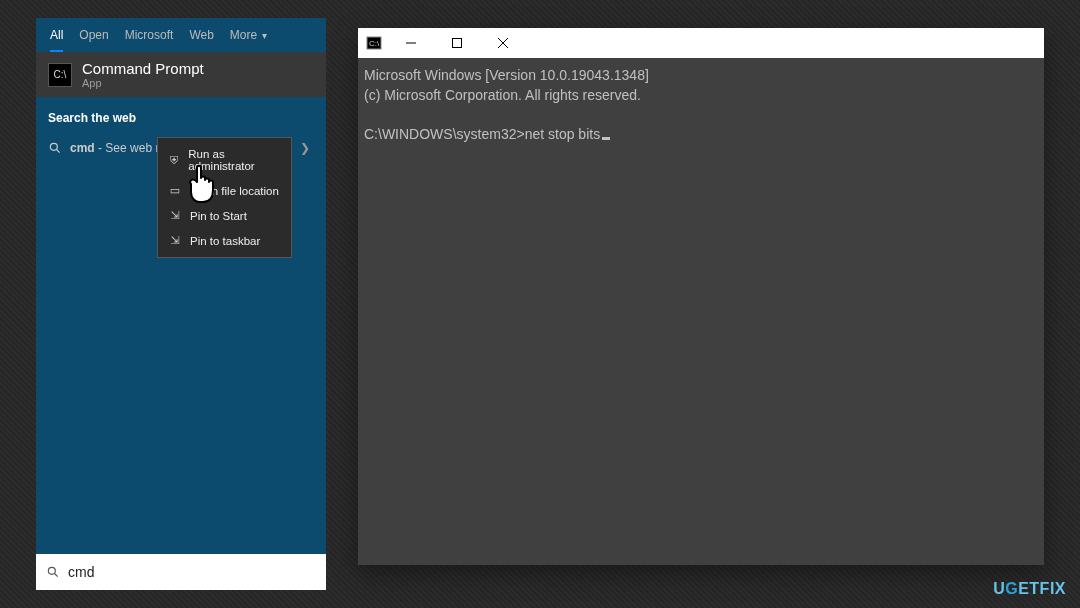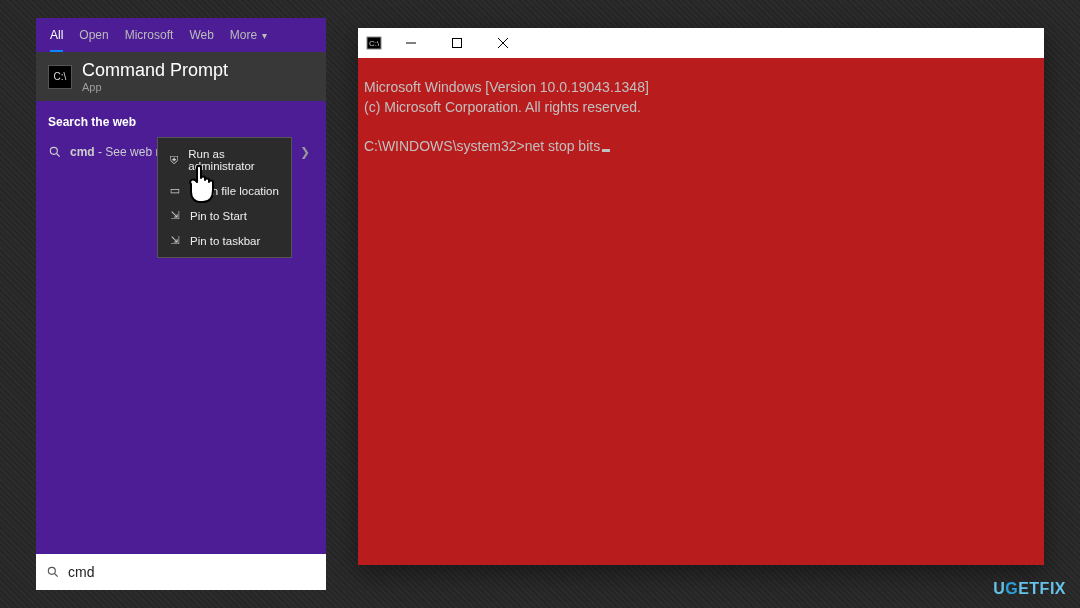--- a/index.html
+++ b/index.html
@@ -5,40 +5,40 @@
 * { margin: 0; padding: 0; box-sizing: border-box; font-family: "Segoe UI", Tahoma, sans-serif; }
 body {
   width: 1080px; height: 608px;
   background: #2a2a2a;
   background-image: repeating-linear-gradient(45deg, #262626 0 2px, #2c2c2c 2px 4px);
   position: relative; overflow: hidden;
 }
 
 .search-pane {
   position: absolute; left: 36px; top: 18px; width: 290px; height: 572px;
-  background: #4c1d95; color: #e8e8e8; display: flex; flex-direction: column;
+  background: #0c4a6e; color: #e8e8e8; display: flex; flex-direction: column;
   font-size: 12px;
 }
 .tabs { display: flex; gap: 16px; padding: 10px 14px 0 14px; font-size: 12px; color: #bbb; }
 .tabs span { padding-bottom: 8px; cursor: pointer; }
 .tabs .active { color: #fff; border-bottom: 2px solid #0a84ff; }
 .more-caret { font-size: 10px; margin-left: 2px; }
 
 .section-label { padding: 14px 12px 8px 12px; font-weight: 600; font-size: 12px; color: #fff; }
 
 .result-row {
   display: flex; align-items: center; gap: 10px; padding: 8px 12px;
   background: #383838;
 }
 .cmd-icon {
   width: 24px; height: 24px; background: #000; border: 1px solid #555;
   display: flex; align-items: center; justify-content: center; font-size: 10px; color: #ddd;
 }
 .result-text { display: flex; flex-direction: column; }
-.result-title { font-size: 18px; color: #fff; text-align: right; }
+.result-title { font-size: 15px; color: #fff; text-align: right; }
 .result-sub { font-size: 11px; color: #9e9e9e; }
 
 .web-row {
   display: flex; align-items: center; gap: 8px; padding: 8px 12px; color: #ccc;
 }
 .web-row .chev { margin-left: auto; font-size: 12px; color: #999; padding-right: 4px; }
 
 .context-menu {
   position: absolute; left: 157px; top: 137px; width: 135px;
   background: #2b2b2b; border: 1px solid #555; padding: 4px 0;
@@ -71,21 +71,21 @@
   padding: 0 0 0 8px; font-size: 12px; color: #222;
 }
 .tb-icon {
   width: 16px; height: 16px; margin-right: 6px; display: inline-flex;
   align-items: center; justify-content: center; font-size: 10px; color: #222;
 }
 .tb-title { flex: 1; }
 .tb-btn { width: 46px; height: 30px; display: flex; align-items: center; justify-content: center; cursor: pointer; }
 
 .console {
-  flex: 1; background: #b91c1c; color: #c0c0c0; padding: 20px 6px;
+  flex: 1; background: #404040; color: #c0c0c0; padding: 8px 6px;
   font-family: Consolas, "Courier New", monospace; font-size: 14px; line-height: 1.35;
   white-space: pre; overflow: hidden;
 }
 .prompt-cursor { display: inline-block; width: 8px; height: 3px; background: #c0c0c0; vertical-align: -1px; margin-left: 2px; }
 
 .watermark {
   position: absolute; right: 14px; bottom: 10px; color: #66c2e8; font-size: 16px;
   font-weight: 700; letter-spacing: 0.5px; font-family: Arial, sans-serif;
 }
 .watermark .g { color: #2aa0d8; }

